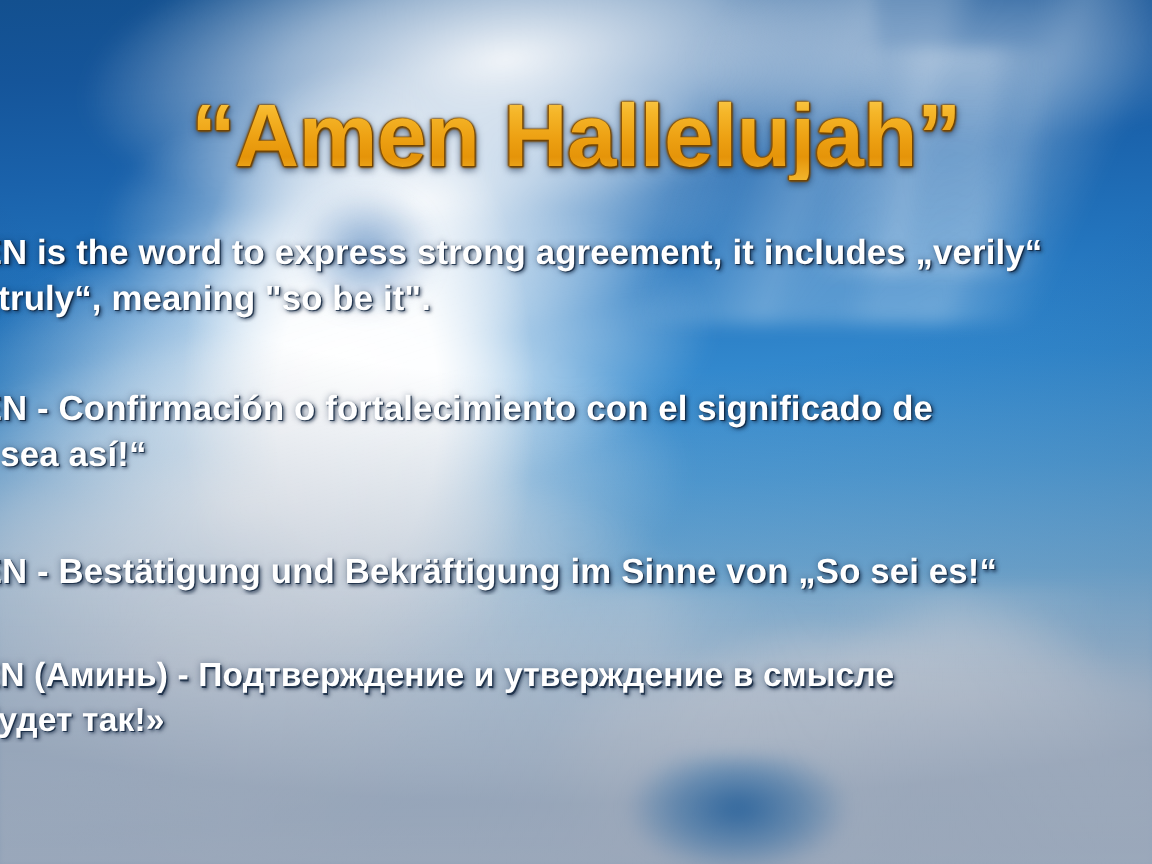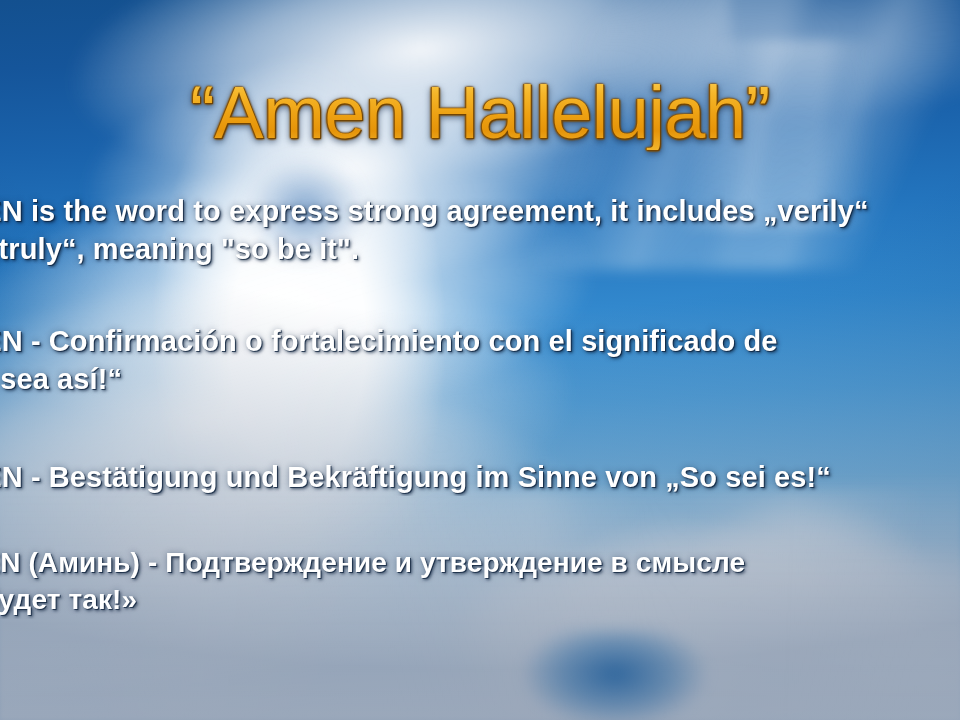--- a/index.html
+++ b/index.html
@@ -133,21 +133,21 @@
       linear-gradient(92deg, rgba(255,255,255,0) 66%, rgba(255,255,255,0.30) 82%, rgba(255,255,255,0) 96%);
     filter:blur(6px);
   }
 
   
   .title{
     position:absolute;
     left:0;right:0;top:76px;
     text-align:center;
     font-size:74px;
-    font-weight:400;
+    font-weight:700;
     letter-spacing:-0.5px;
     line-height:1;
     white-space:nowrap;
     color:#f0a81c;
     background:linear-gradient(180deg,#fbcf55 0%,#f5b629 24%,#eda113 52%,#e59409 74%,#f2b52c 100%);
     -webkit-background-clip:text;
             background-clip:text;
     -webkit-text-fill-color:transparent;
     filter:
       drop-shadow(0 0 1px #7a4a05)

